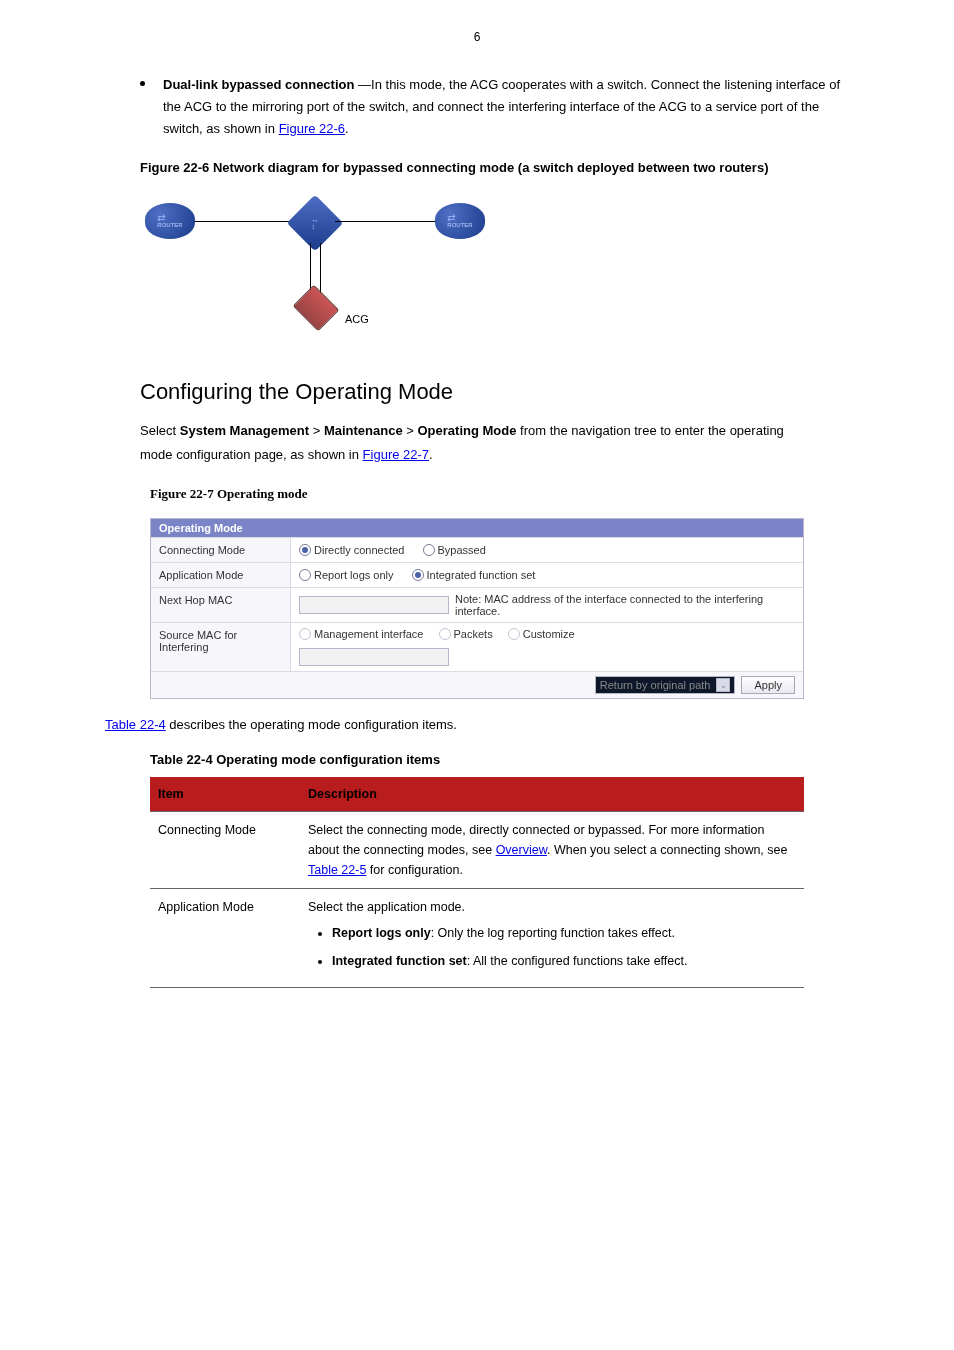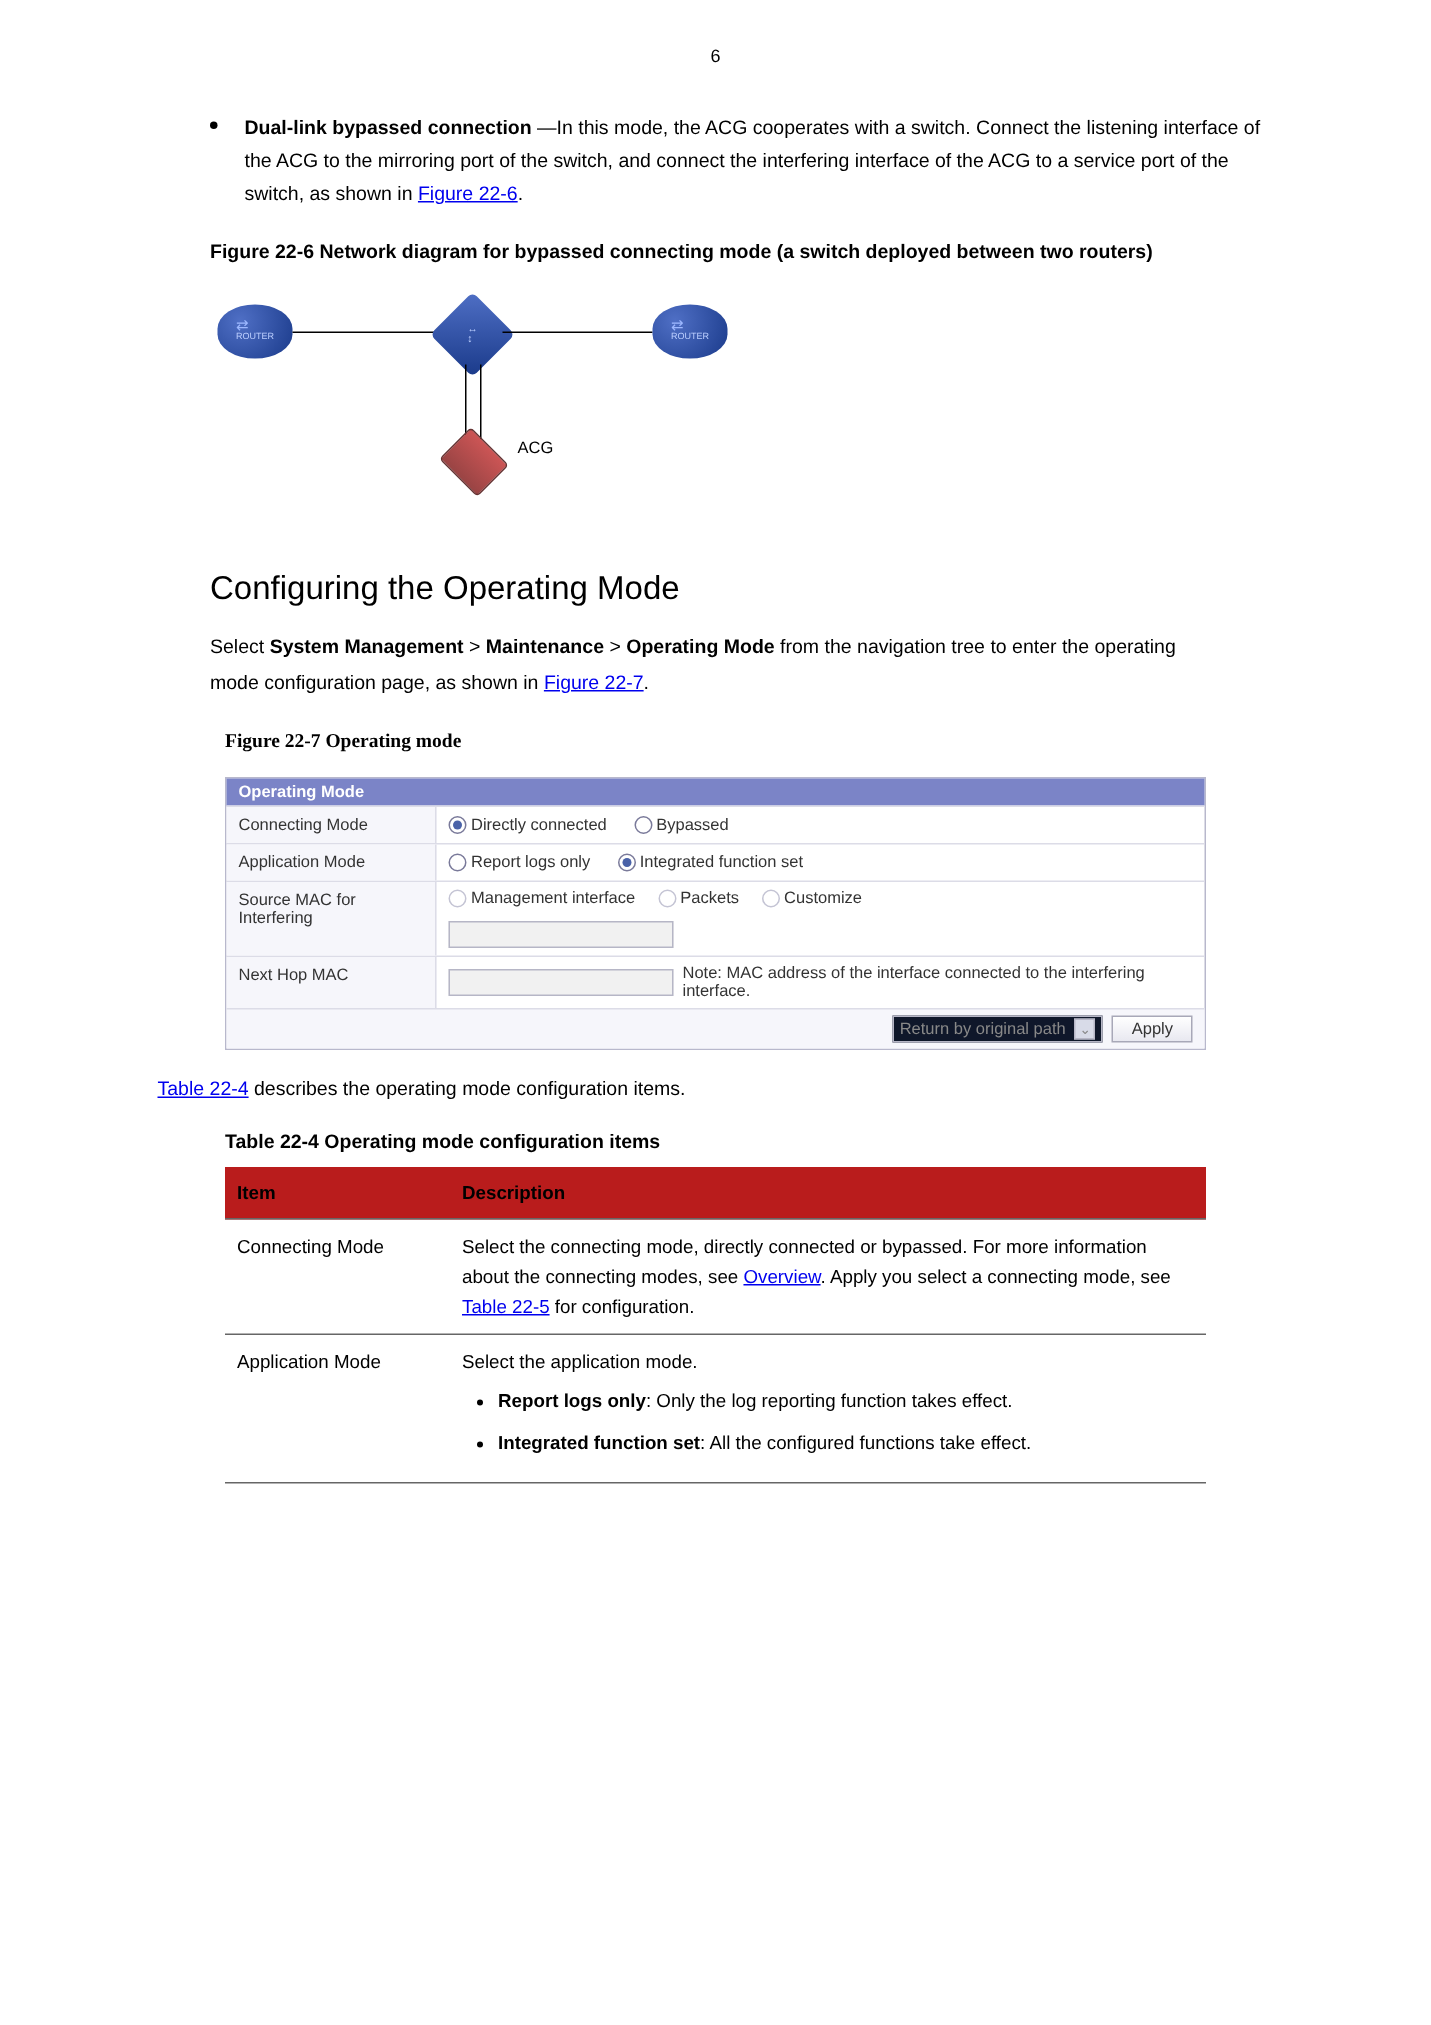--- a/index.html
+++ b/index.html
@@ -232,21 +232,21 @@
   <div class="line" style="left:195px; top:36px; width:100px;"></div>
   <div class="router-icon" style="left:295px; top:18px;">
     <div>
         <div class="arrows">⇄</div>
         <div class="router-label">ROUTER</div>
       </div>
   </div>
   <div class="vline" style="left:170px; top:58px; height:50px;"></div>
   <div class="vline" style="left:180px; top:58px; height:50px;"></div>
   <div class="fw-icon"></div>
-  <div class="dlabel" style="left:205px; top:108px;">ACG</div>
+  <div class="dlabel" style="left:205px; top:128px;">ACG</div>
 </div>
 
 <div class="sect-head">Configuring the Operating Mode</div>
 
 <div class="body-text">
   <span>Select </span>
   <b>System Management</b><span> &gt; </span>
   <b>Maintenance</b><span> &gt; </span>
   <b>Operating Mode</b>
   <span> from the navigation tree to enter the operating mode configuration page, as shown in </span>
@@ -276,20 +276,28 @@
     <div class="panel-label">Application Mode</div>
     <div class="panel-val">
       <span class="radio">
         <span class="radio-dot"></span>
         <span>Report logs only</span>
       </span>
       <span class="radio">
         <span class="radio-dot sel"></span>
         <span>Integrated function set</span>
       </span>
+    </div>
+  </div>
+
+  <div class="panel-row">
+    <div class="panel-label">Next Hop MAC</div>
+    <div class="panel-val">
+      <span class="txtbox disabled"></span>
+      <span style="flex:1;">Note: MAC address of the interface connected to the interfering interface.</span>
     </div>
   </div>
 
   <div class="panel-row">
     <div class="panel-label">Source MAC for Interfering</div>
     <div class="panel-val" style="flex-direction:column; align-items:flex-start;">
       <div>
         <span class="radio">
           <span class="radio-dot dim"></span>
           <span>Management interface</span>
@@ -300,28 +308,20 @@
         </span>
         <span class="radio">
           <span class="radio-dot dim"></span>
           <span>Customize</span>
         </span>
       </div>
       <span class="txtbox disabled"></span>
     </div>
   </div>
 
-  <div class="panel-row">
-    <div class="panel-label">Next Hop MAC</div>
-    <div class="panel-val">
-      <span class="txtbox disabled"></span>
-      <span style="flex:1;">Note: MAC address of the interface connected to the interfering interface.</span>
-    </div>
-  </div>
-
   <div class="panel-footer">
     <span class="ddl">
       <span>Return by original path</span>
       <span class="ddl-arrow">⌄</span>
     </span>
     <span class="btn">Apply</span>
   </div>
 </div>
 
 <div class="body-text" style="margin-left:45px;">
@@ -335,21 +335,21 @@
     <tr>
       <th style="width:150px;">Item</th>
       <th>Description</th>
     </tr>
   </thead>
   <tbody>
     <tr>
       <td>Connecting Mode</td>
       <td>
         <span>Select the connecting mode, directly connected or bypassed. For more information about the connecting modes, see </span>
-        <a class="link">Overview</a><span>. Apply you select a connecting mode, see </span>
+        <a class="link">Overview</a><span>. When you select a connecting shown, see </span>
         <a class="link">Table 22-5</a><span> for configuration.</span>
       </td>
     </tr>
     <tr>
       <td>Application Mode</td>
       <td>
         <span>Select the application mode.</span>
         <ul>
           <li>
             <b>Report logs only</b><span>: Only the log reporting function takes effect.</span>

